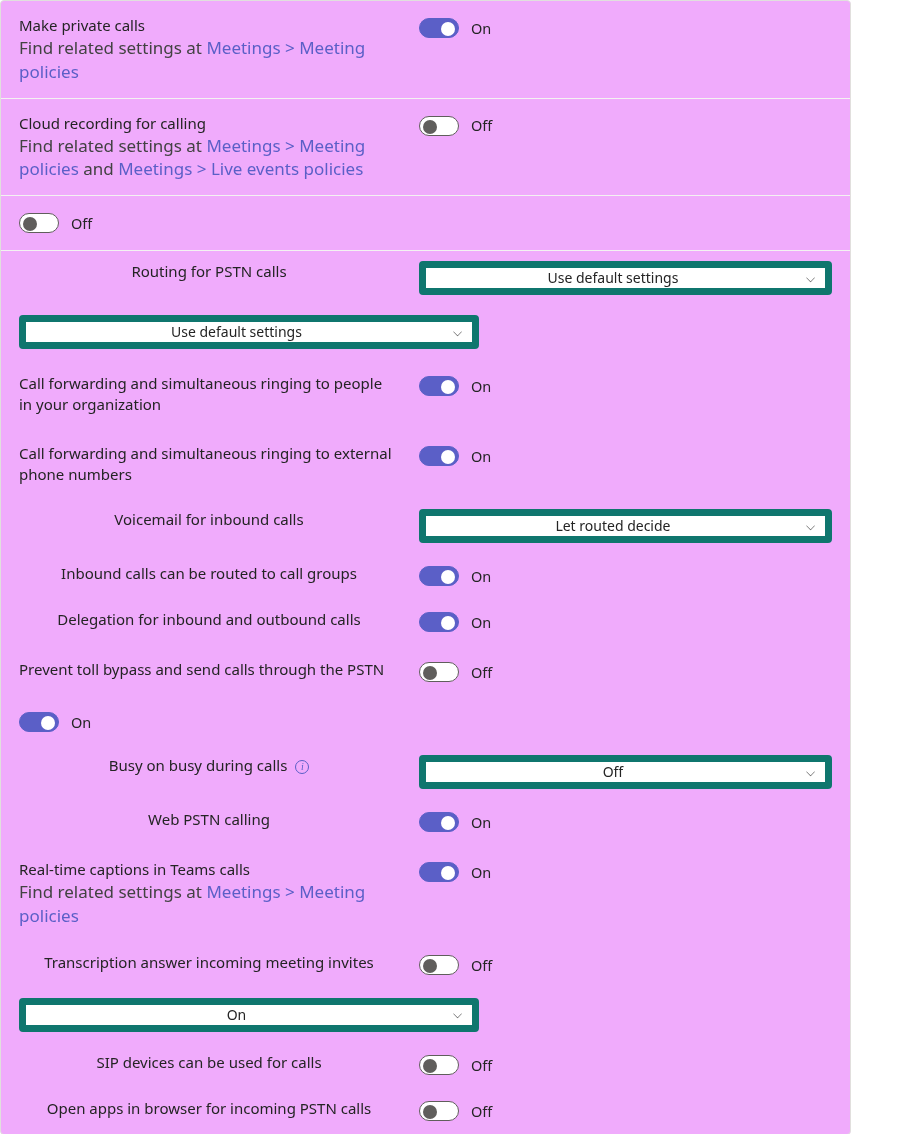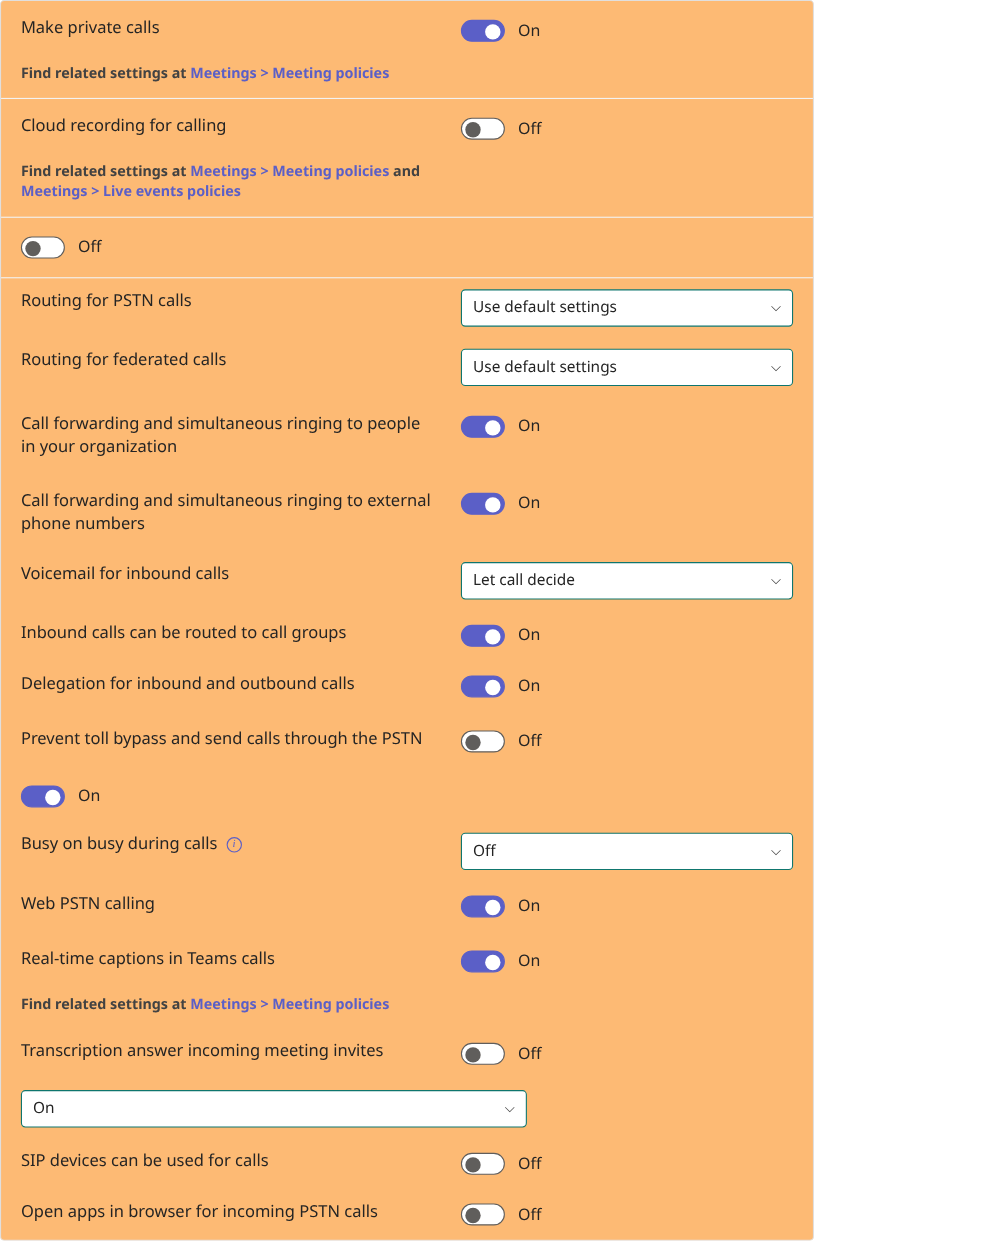--- a/index.html
+++ b/index.html
@@ -5,24 +5,24 @@
   * { box-sizing: border-box; }
   body {
     margin: 0;
     font-family: "Segoe UI", -apple-system, system-ui, sans-serif;
     background: #fff;
     color: #242424;
     font-size: 14px;
     line-height: 1.4;
   }
   .panel {
-    width: 740px;
+    width: 851px;
     border: 1px solid #e1dfdd;
     border-radius: 4px;
-    background: #fdba74;
+    background: #f0abfc;
   }
   .row {
     display: flex;
     align-items: flex-start;
     padding: 14px 18px;
     border-bottom: 1px solid #f3f2f1;
   }
   .row:last-child { border-bottom: none; }
   .row.noborder { border-bottom: none; }
   .label-col {
@@ -33,24 +33,23 @@
     flex: 1;
     display: flex;
     align-items: center;
     min-height: 26px;
   }
   .title {
     font-size: 15px;
     color: #242424;
   }
   .hint {
-    font-size: 13px;
+    font-size: 17px;
     color: #424242;
-    margin-top: 21px;
-    font-weight: bold;
+    margin-top: 0;
   }
   .link {
     color: #5b5fc7;
     cursor: pointer;
   }
   
   .toggle {
     width: 40px;
     height: 20px;
     border-radius: 10px;
@@ -84,21 +83,21 @@
   }
   .toggle-state {
     margin-left: 12px;
     font-size: 14.5px;
     color: #242424;
   }
   
   .select {
     flex: 1;
     height: 34px;
-    border: 1px solid #0f766e;
+    border: 7px solid #0f766e;
     border-radius: 4px;
     background: #fff;
     display: flex;
     align-items: center;
     padding: 0 10px;
     cursor: pointer;
     position: relative;
     max-width: 460px;
     gap: 16px;
   }
@@ -119,21 +118,21 @@
     height: 14px;
     border: 1px solid #5b5fc7;
     border-radius: 50%;
     color: #5b5fc7;
     font-size: 10px;
     margin-left: 4px;
     vertical-align: middle;
     font-style: italic;
     font-family: serif;
   }
-  .row.tight { padding-top: 10px; padding-bottom: 10px; }
+  .row.tight { padding-top: 10px; padding-bottom: 10px; text-align: center; }
 </style>
 </head>
 <body>
 
 <div class="panel">
 
   <div class="row">
     <div class="label-col">
       <div class="title">Make private calls</div>
       <div class="hint">
@@ -179,23 +178,20 @@
     </div>
     <div class="control-col">
       <div class="select">
         <span class="value">Use default settings</span>
         <span class="chev">⌵</span>
       </div>
     </div>
   </div>
 
   <div class="row noborder tight">
-    <div class="label-col">
-      <div class="title">Routing for federated calls</div>
-    </div>
     <div class="control-col">
       <div class="select">
         <span class="value">Use default settings</span>
         <span class="chev">⌵</span>
       </div>
     </div>
   </div>
 
   <div class="row noborder">
     <div class="label-col">
@@ -220,21 +216,21 @@
       <span class="toggle-state">On</span>
     </div>
   </div>
 
   <div class="row noborder tight">
     <div class="label-col">
       <div class="title">Voicemail for inbound calls</div>
     </div>
     <div class="control-col">
       <div class="select">
-        <span class="value">Let call decide</span>
+        <span class="value">Let routed decide</span>
         <span class="chev">⌵</span>
       </div>
     </div>
   </div>
 
   <div class="row noborder tight">
     <div class="label-col">
       <div class="title">Inbound calls can be routed to call groups</div>
     </div>
     <div class="control-col">

